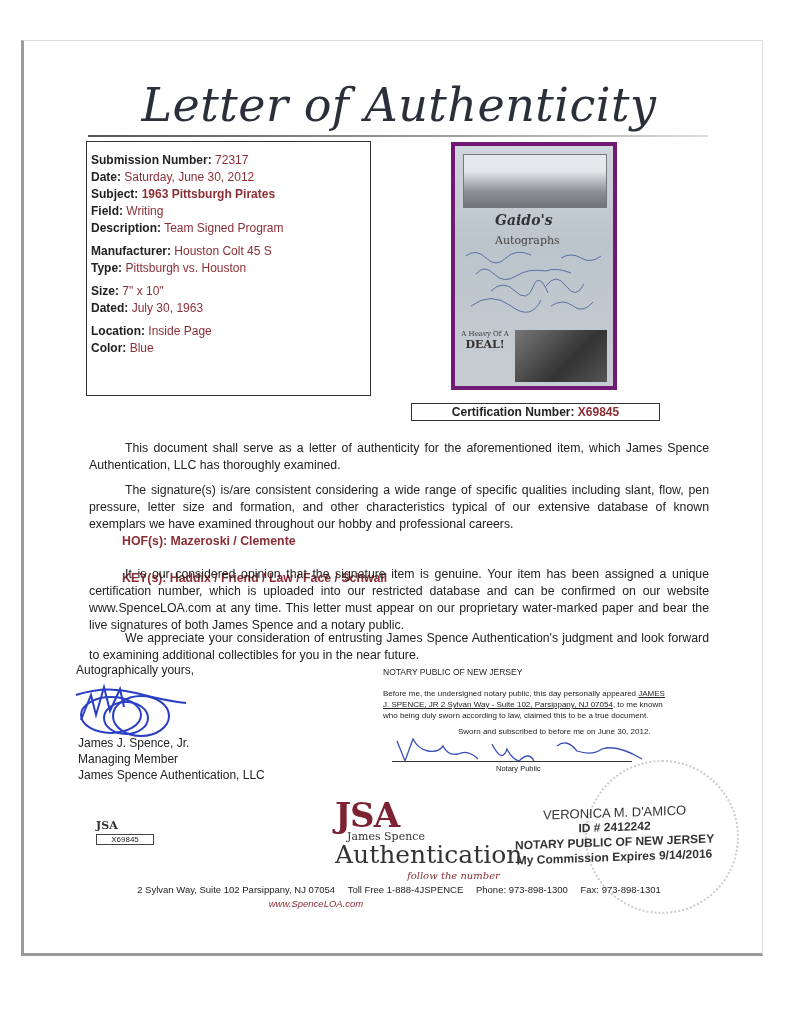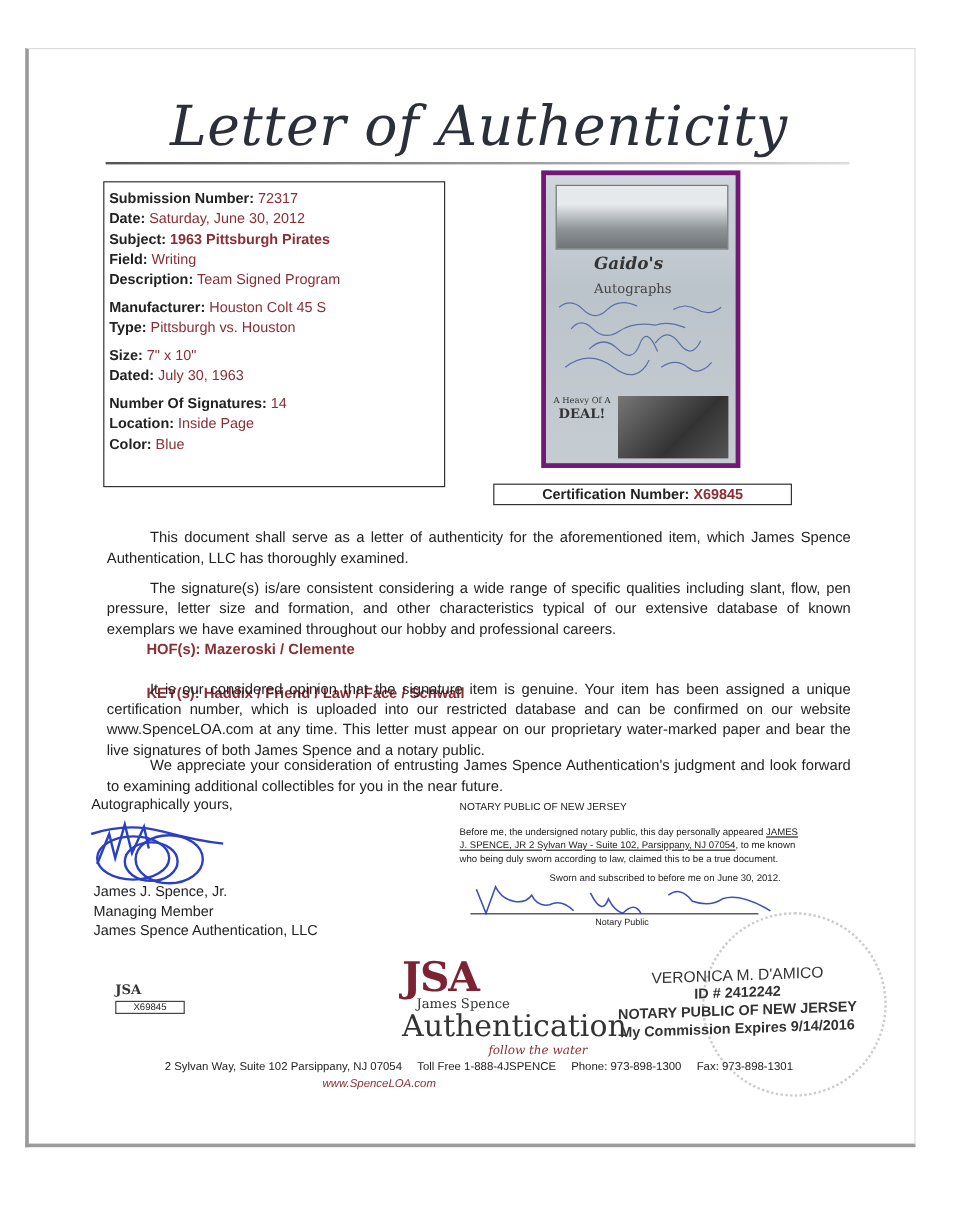--- a/index.html
+++ b/index.html
@@ -2,21 +2,21 @@
 <html><head>
 <meta charset="utf-8">
 <style>
   html,body{margin:0;padding:0;background:#fff;}
   body{width:798px;height:1024px;position:relative;overflow:hidden;font-family:"Liberation Sans",sans-serif;color:#222;}
   .page{position:absolute;left:21px;top:40px;width:738px;height:912px;background:#fff;
         border-left:3px solid #9a9a9a;border-bottom:3px solid #9a9a9a;border-top:1px solid #ddd;border-right:1px solid #ddd;}
   .title{position:absolute;left:0;top:78px;width:798px;text-align:center;
          font-family:"DejaVu Serif",serif;font-style:italic;font-size:46px;color:#2a2f3a;letter-spacing:0.5px;}
   .title-rule{position:absolute;left:88px;top:135px;width:620px;height:2px;background:linear-gradient(90deg,#555,#888 40%,#bbb 80%,#ddd);}
-  .info-box{position:absolute;left:86px;top:141px;width:285px;height:255px;border:1.5px solid #333;padding:5px 4px;box-sizing:border-box;font-size:12px;line-height:17px;margin-top:10px;}
+  .info-box{position:absolute;left:86px;top:141px;width:285px;height:255px;border:1.5px solid #333;padding:10px 4px;box-sizing:border-box;font-size:12px;line-height:17px;}
   .info-box .row{white-space:nowrap;}
   .info-box .gap{height:6px;}
   .lbl{font-weight:bold;color:#222;}
   .val{color:#8a2e35;}
   .val.bold{font-weight:bold;}
   .photo{position:absolute;left:451px;top:142px;width:166px;height:248px;background:#701a75;padding:4px;box-sizing:border-box;}
   .photo-inner{width:100%;height:100%;background:linear-gradient(180deg,#cfd6dc,#bcc4cb 40%,#c5ccd2);position:relative;overflow:hidden;}
   .ph-building{position:absolute;left:8px;top:8px;width:142px;height:52px;background:linear-gradient(180deg,#e6e9ec 30%,#8d9296 70%,#6f7478);border:1px solid #777;}
   .ph-logo{position:absolute;left:40px;top:66px;font-family:"DejaVu Serif",serif;font-style:italic;font-weight:bold;font-size:14px;color:#333;}
   .ph-autographs{position:absolute;left:40px;top:88px;font-family:"DejaVu Serif",serif;font-size:11px;color:#444;}
@@ -67,21 +67,20 @@
   <div class="row"><span class="lbl">Subject:</span> <span class="val bold">1963 Pittsburgh Pirates</span></div>
   <div class="row"><span class="lbl">Field:</span> <span class="val">Writing</span></div>
   <div class="row"><span class="lbl">Description:</span> <span class="val">Team Signed Program</span></div>
   <div class="gap"></div>
   <div class="row"><span class="lbl">Manufacturer:</span> <span class="val">Houston Colt 45 S</span></div>
   <div class="row"><span class="lbl">Type:</span> <span class="val">Pittsburgh vs. Houston</span></div>
   <div class="gap"></div>
   <div class="row"><span class="lbl">Size:</span> <span class="val">7" x 10"</span></div>
   <div class="row"><span class="lbl">Dated:</span> <span class="val">July 30, 1963</span></div>
   <div class="gap"></div>
-  <div class="row"><span class="lbl">Number Of Signatures:</span> <span class="val">14</span></div>
   <div class="row"><span class="lbl">Location:</span> <span class="val">Inside Page</span></div>
   <div class="row"><span class="lbl">Color:</span> <span class="val">Blue</span></div>
 </div>
 
 <div class="photo">
   <div class="photo-inner">
     <div class="ph-building"></div>
     <div class="ph-logo">Gaido's</div>
     <div class="ph-autographs">Autographs</div>
     <svg class="ph-sigs" viewBox="0 0 150 80">
@@ -150,21 +149,21 @@
 
 <div class="jsa-small">
   <span class="jsa">JSA</span>
   <span class="num">X69845</span>
 </div>
 
 <div class="jsa-logo">
   <div class="big">JSA</div>
   <div class="jsname">James Spence</div>
   <div class="auth">Authentication</div>
-  <div class="tag">follow the water</div>
+  <div class="tag">follow the number</div>
 </div>
 
 <div class="footer">
   <span>2 Sylvan Way, Suite 102  Parsippany, NJ 07054</span>
   <span>Toll Free 1-888-4JSPENCE</span>
   <span>Phone: 973-898-1300</span>
   <span>Fax: 973-898-1301</span>
 </div>
 <div class="footer-url">www.SpenceLOA.com</div>
 

